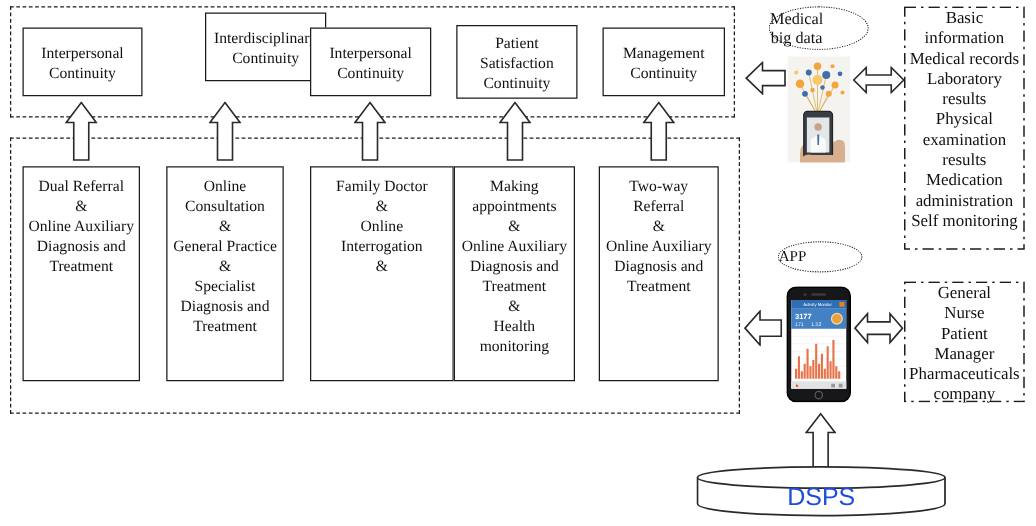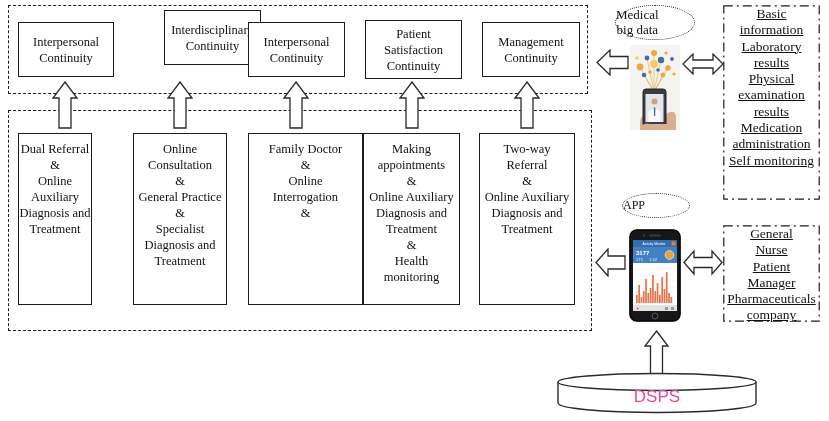--- a/index.html
+++ b/index.html
@@ -18,26 +18,26 @@
   .solid-box.toplabel{align-items:flex-start;padding-top:7px;box-sizing:border-box;}
   .ellipse{
     border:1.6px dotted #2a2a2a;border-radius:50%;
     display:flex;align-items:center;justify-content:flex-start;
     text-align:center;white-space:pre-line;background:#fff;
   }
   .dashdot-box{position:absolute;}
   .dashdot-box svg.frame{position:absolute;left:0;top:0;width:100%;height:100%;}
   .dashdot-content{
     position:absolute;left:2px;right:2px;top:1px;
-    text-align:center;font-size:13.5px;line-height:16.3px;text-decoration:underline;
+    text-align:center;font-size:13.5px;line-height:16.3px;
   }
   .arrow-svg{display:block;}
   #dsps-label{
     font-family:"Liberation Sans","DejaVu Sans",sans-serif;
-    font-size:17px;color:#ec4899;text-align:center;
+    font-size:20px;color:#1d4ed8;text-align:center;
   }
 </style>
 </head>
 <body>
 
 <div id="canvas">
 
   <div class="abs dashed-group" style="left:8px;top:5px;width:578px;height:87px;"></div>
 
   <div class="abs solid-box" style="left:18px;top:22px;width:94px;height:53px;"><span>Interpersonal
@@ -47,21 +47,21 @@
   <div class="abs solid-box" style="left:248px;top:22px;width:95px;height:53px;"><span>Interpersonal
 Continuity</span></div>
   <div class="abs solid-box" style="left:365px;top:20px;width:95px;height:57px;"><span>Patient
 Satisfaction
 Continuity</span></div>
   <div class="abs solid-box" style="left:482px;top:22px;width:96px;height:53px;"><span>Management
 Continuity</span></div>
 
   <div class="abs dashed-group" style="left:8px;top:110px;width:582px;height:219px;"></div>
 
-  <div class="abs solid-box toplabel" style="left:18px;top:133px;width:74px;height:172px;font-family:Liberation Serif, serif;"><span>Dual Referral
+  <div class="abs solid-box toplabel" style="left:18px;top:133px;width:94px;height:172px;font-family:Liberation Serif, serif;"><span>Dual Referral
 &amp;
 Online Auxiliary
 Diagnosis and
 Treatment</span></div>
   <div class="abs solid-box toplabel" style="left:133px;top:133px;width:94px;height:172px;"><span>Online
 Consultation
 &amp;
 General Practice
 &amp;
 Specialist
@@ -149,20 +149,21 @@
   <svg class="abs arrow-svg" style="left:682px;top:53px;" width="42" height="22" viewBox="0 0 42 22">
       <polygon points="1,11 11,1 11,7 31,7 31,1 41,11 31,21 31,15 11,15 11,21" fill="#fff" stroke="#2a2a2a" stroke-width="1.3"></polygon>
     </svg>
 
   <div class="dashdot-box" style="left:723px;top:5px;width:97px;height:195px;">
     <svg class="frame" viewBox="0 0 97 195" preserveAspectRatio="none">
         <rect x="0.8" y="0.8" width="95.4" height="193.4" fill="#fff" stroke="#1c1c1c" stroke-width="1.2" stroke-dasharray="9 4 2 4"></rect>
       </svg>
     <div class="dashdot-content">
         <div>Basic information</div>
+        <div>Medical records</div>
         <div>Laboratory results</div>
         <div>Physical examination results</div>
         <div>Medication administration</div>
         <div>Self monitoring</div>
       </div>
   </div>
 
   <div class="abs ellipse" style="left:622px;top:193px;width:66px;height:23px;font-size:12px;"><span>APP</span></div>
 
   <svg class="abs" style="left:629px;top:229px;" width="52" height="93" viewBox="0 0 52 93">

